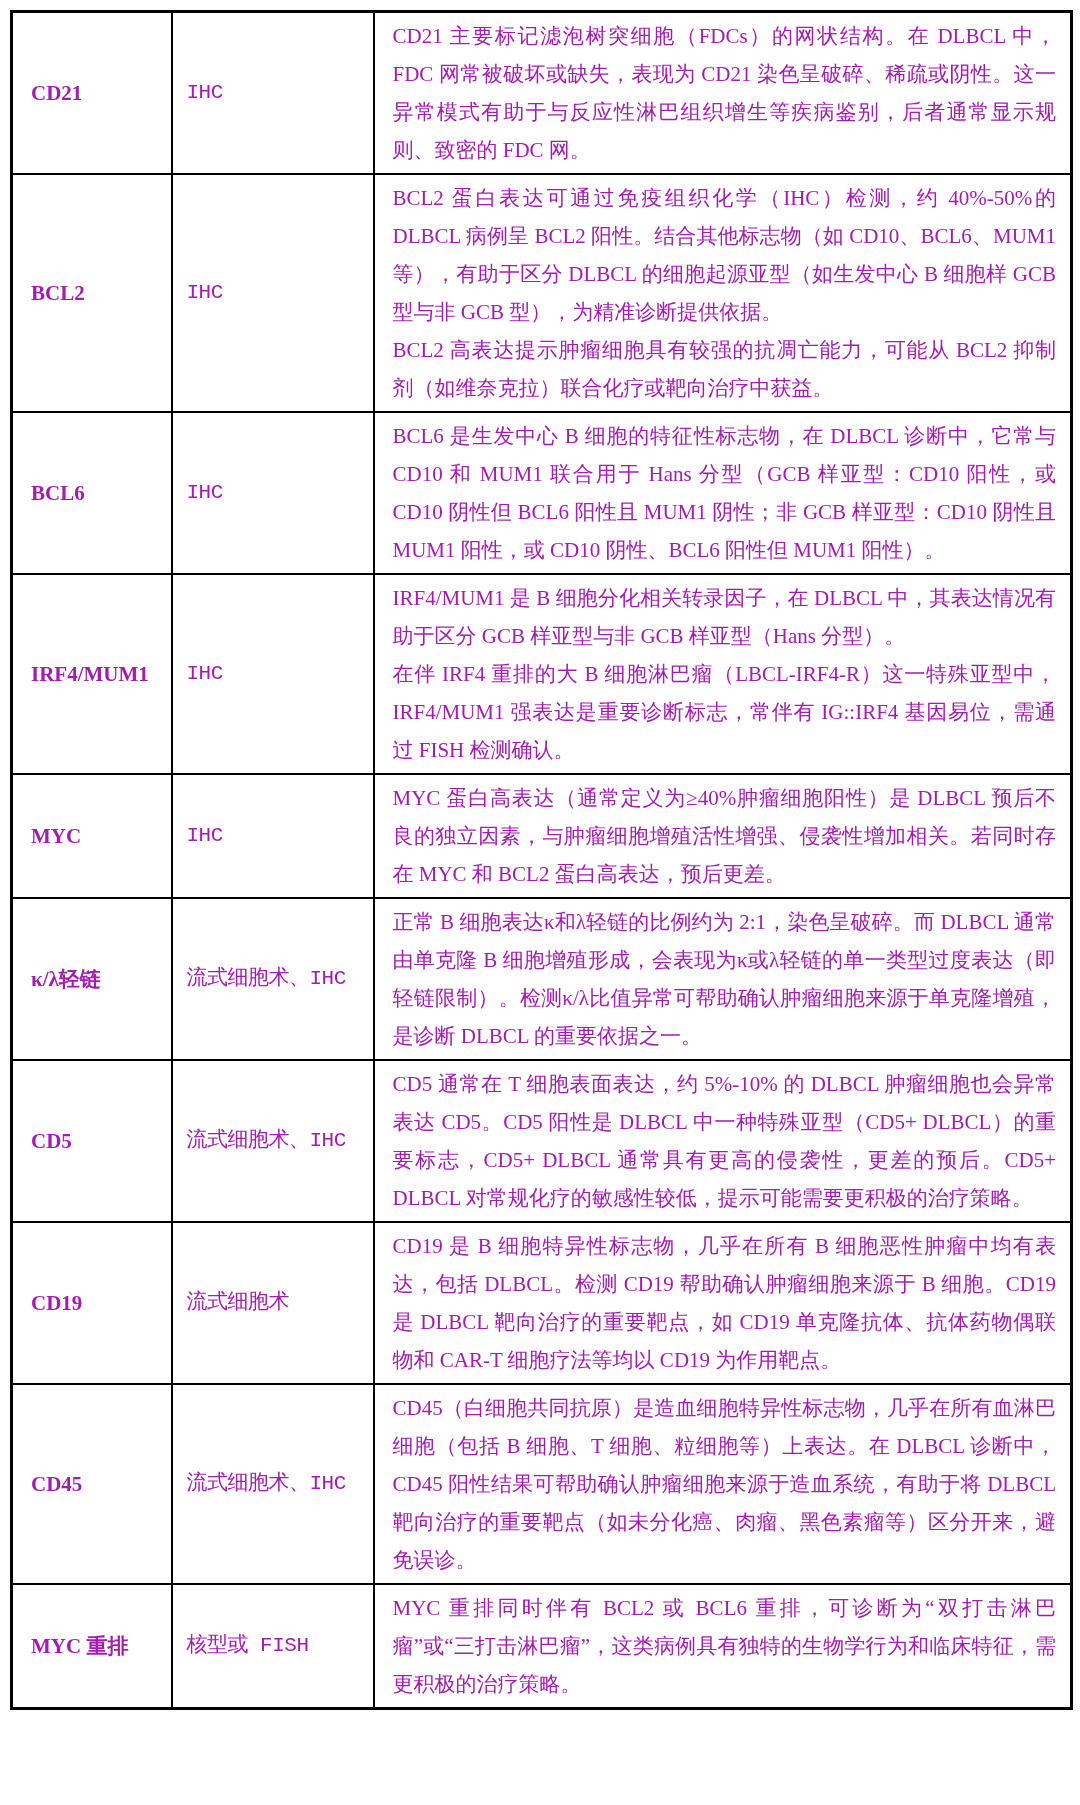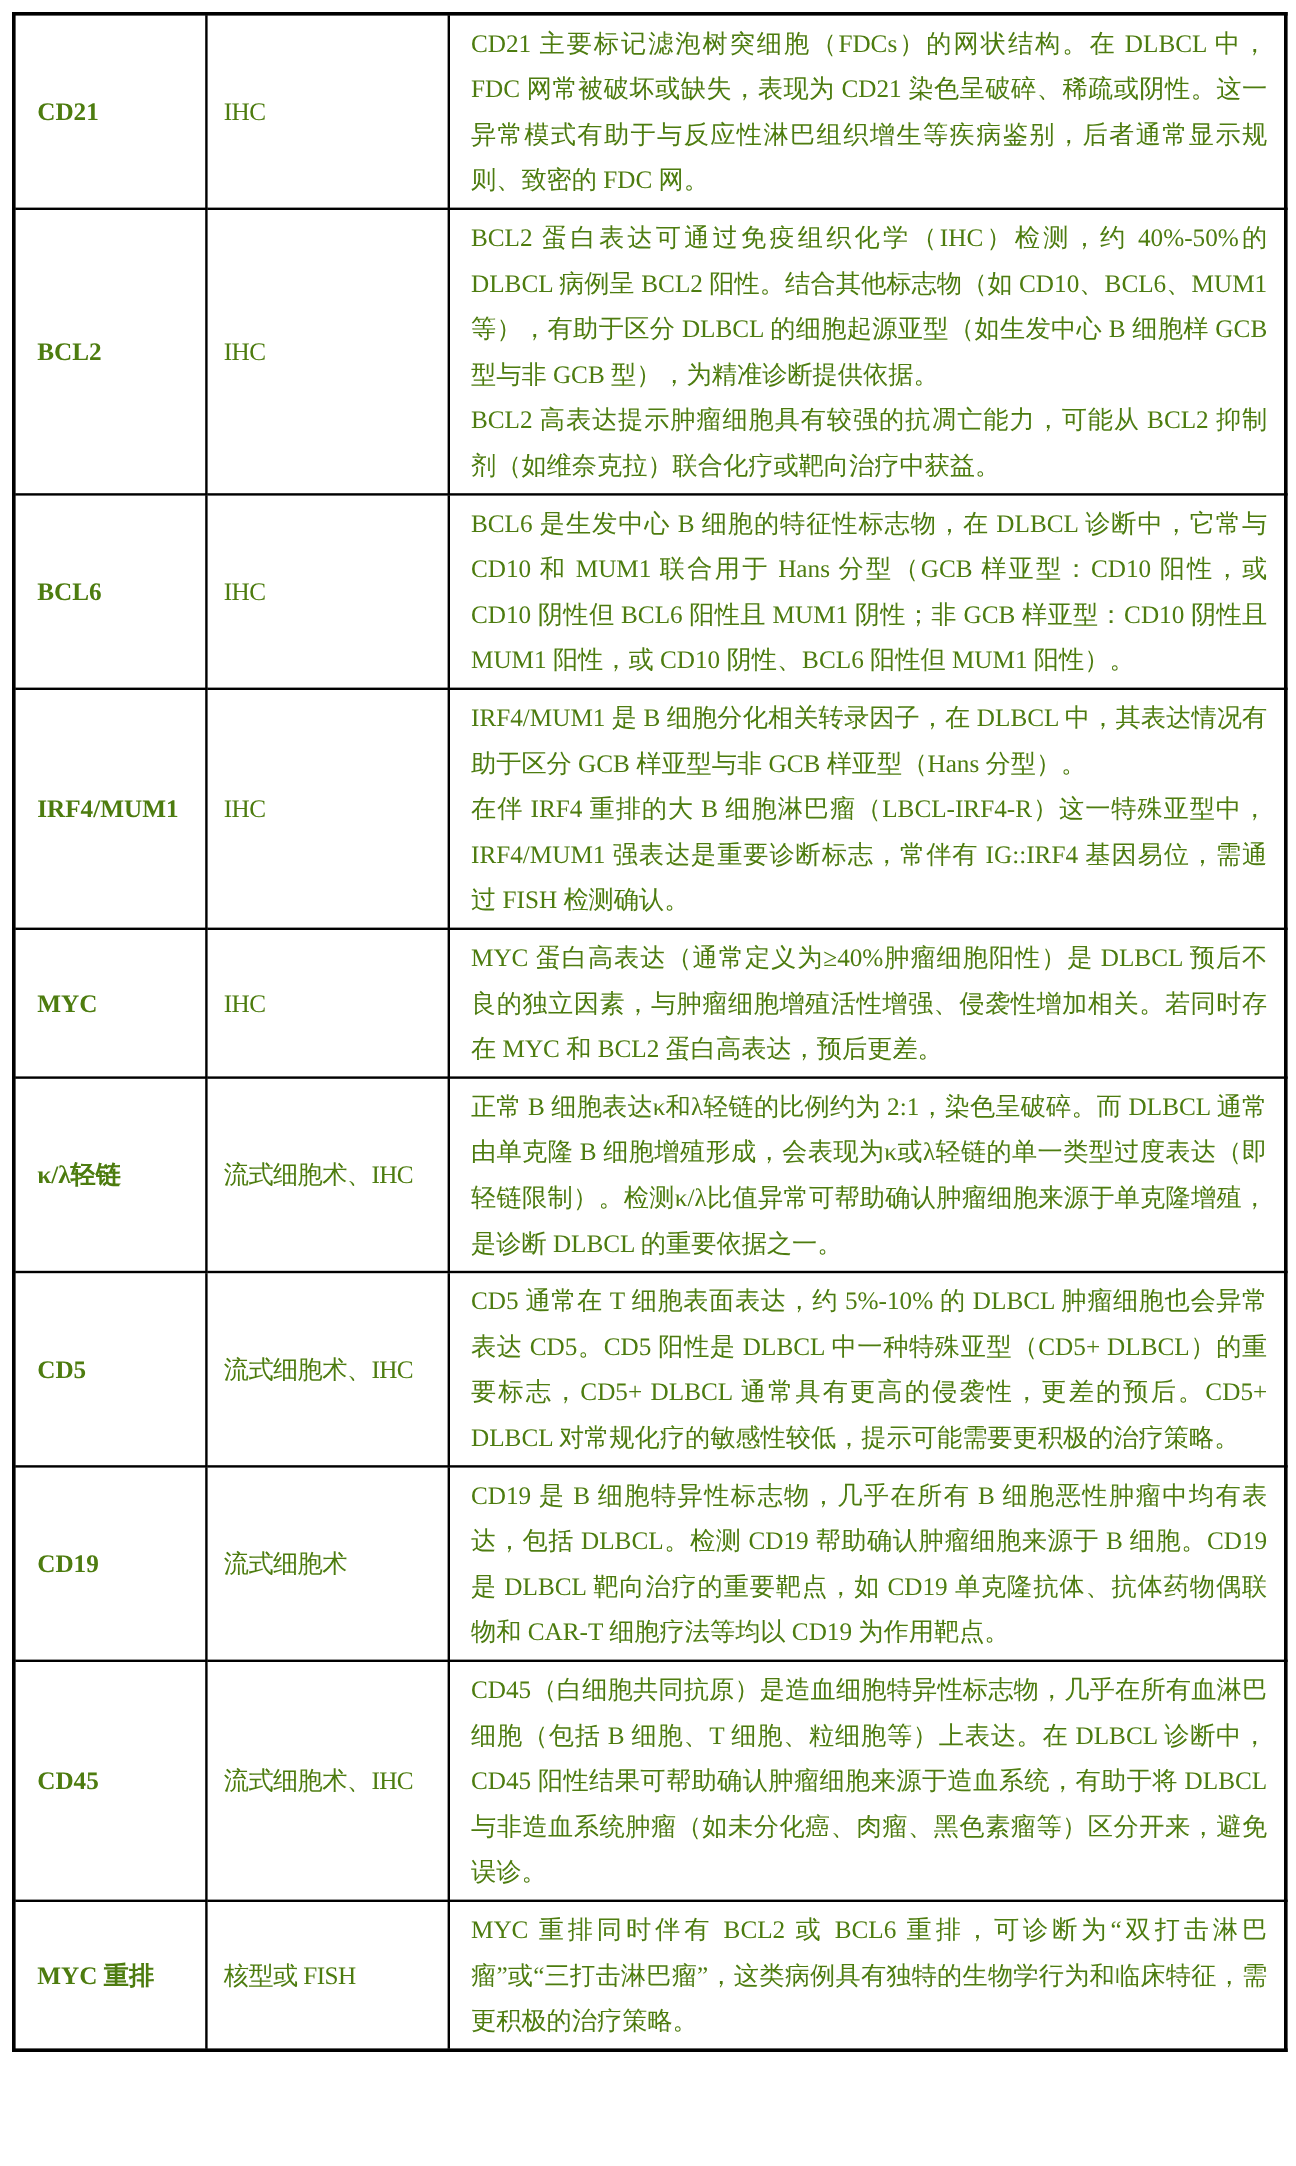--- a/index.html
+++ b/index.html
@@ -18,37 +18,38 @@
   }
   table.marker-table {
     border-collapse: collapse;
     width: 1060px;
     table-layout: fixed;
     border: 3px solid #000;
   }
   table.marker-table td {
     border: 2px solid #000;
     font-size: 21px;
-    color: #4d7c0f;
+    color: #a21caf;
     box-sizing: border-box;
   }
   col.c-marker { width: 160px; }
   col.c-method { width: 202px; }
   col.c-desc   { width: 698px; }
   td.cell-marker {
     vertical-align: middle;
     padding: 6px 6px 6px 18px;
     line-height: 30px;
     font-weight: bold;
   }
   td.cell-method {
     vertical-align: middle;
     padding: 6px 4px 6px 14px;
     line-height: 30px;
     letter-spacing: -0.5px;
+    font-family: Liberation Mono, monospace;
   }
   td.cell-desc {
     vertical-align: middle;
     padding: 4px 14px 4px 18px;
   }
   td.cell-desc p {
     margin: 0;
     line-height: 38px;
     text-align: justify;
   }
@@ -128,21 +129,21 @@
         <td class="cell-method">流式细胞术</td>
         <td class="cell-desc">
           <p>CD19 是 B 细胞特异性标志物，几乎在所有 B 细胞恶性肿瘤中均有表达，包括 DLBCL。检测 CD19 帮助确认肿瘤细胞来源于 B 细胞。CD19 是 DLBCL 靶向治疗的重要靶点，如 CD19 单克隆抗体、抗体药物偶联物和 CAR-T 细胞疗法等均以 CD19 为作用靶点。</p>
         </td>
       </tr>
 
       <tr>
         <td class="cell-marker">CD45</td>
         <td class="cell-method">流式细胞术、IHC</td>
         <td class="cell-desc">
-          <p>CD45（白细胞共同抗原）是造血细胞特异性标志物，几乎在所有血淋巴细胞（包括 B 细胞、T 细胞、粒细胞等）上表达。在 DLBCL 诊断中，CD45 阳性结果可帮助确认肿瘤细胞来源于造血系统，有助于将 DLBCL 与非造血系统肿瘤（如未分化癌、肉瘤、黑色素瘤等）区分开来，避免误诊。</p>
+          <p>CD45（白细胞共同抗原）是造血细胞特异性标志物，几乎在所有血淋巴细胞（包括 B 细胞、T 细胞、粒细胞等）上表达。在 DLBCL 诊断中，CD45 阳性结果可帮助确认肿瘤细胞来源于造血系统，有助于将 DLBCL 靶向治疗的重要靶点（如未分化癌、肉瘤、黑色素瘤等）区分开来，避免误诊。</p>
         </td>
       </tr>
 
       <tr>
         <td class="cell-marker">MYC 重排</td>
         <td class="cell-method">核型或 FISH</td>
         <td class="cell-desc">
           <p>MYC 重排同时伴有 BCL2 或 BCL6 重排，可诊断为“双打击淋巴瘤”或“三打击淋巴瘤”，这类病例具有独特的生物学行为和临床特征，需更积极的治疗策略。</p>
         </td>
       </tr>

